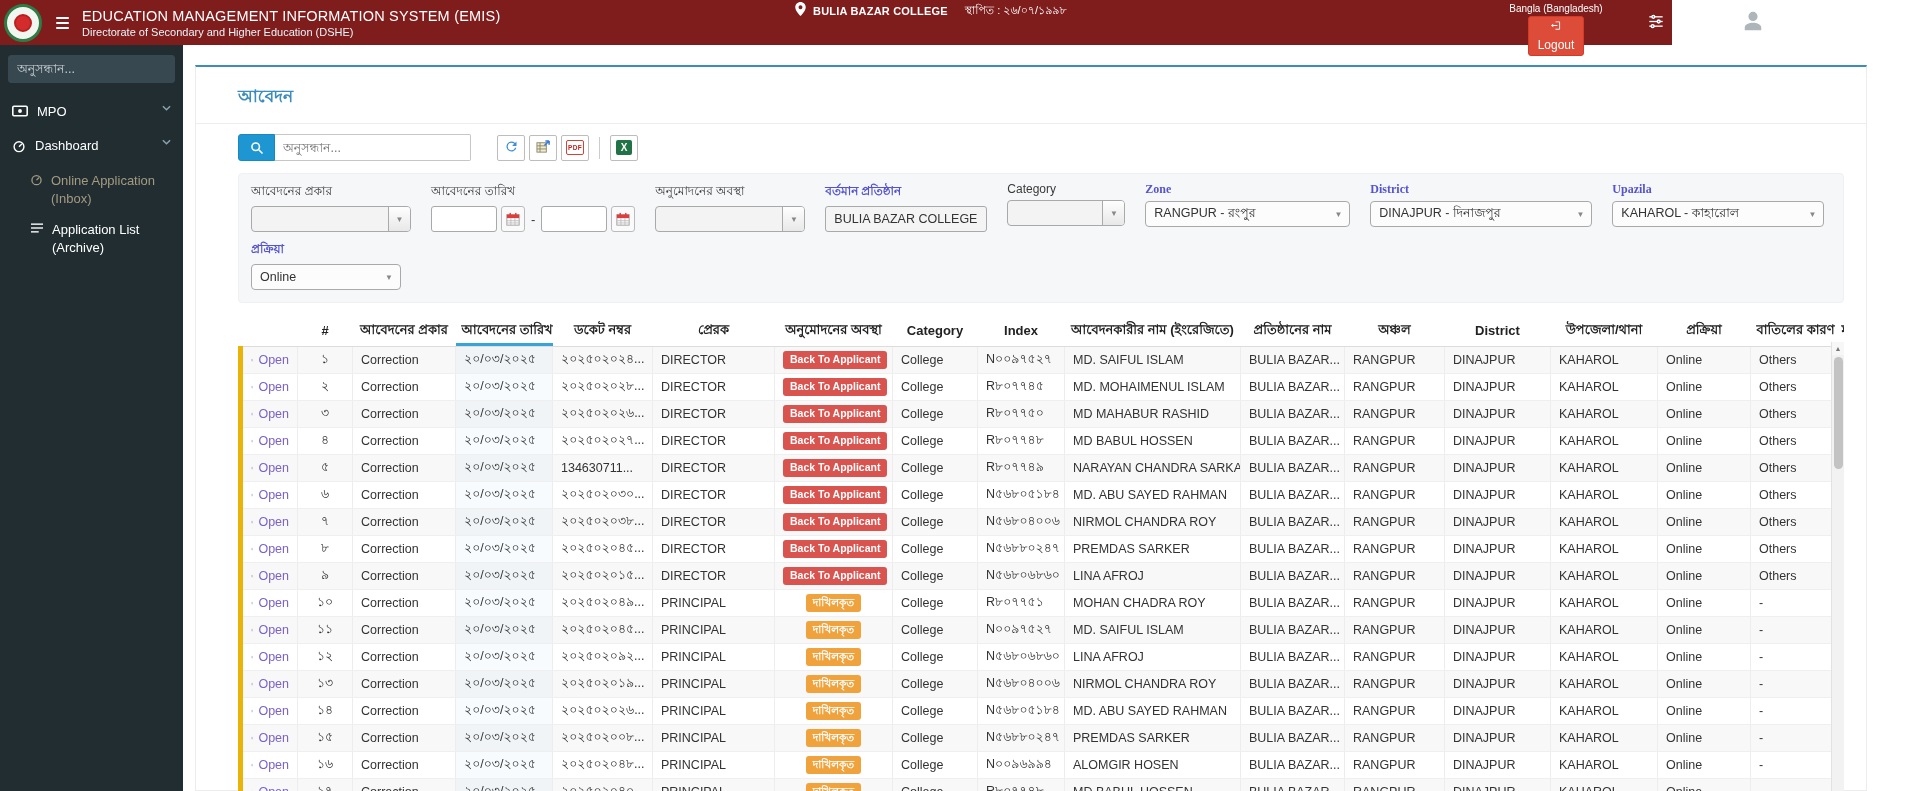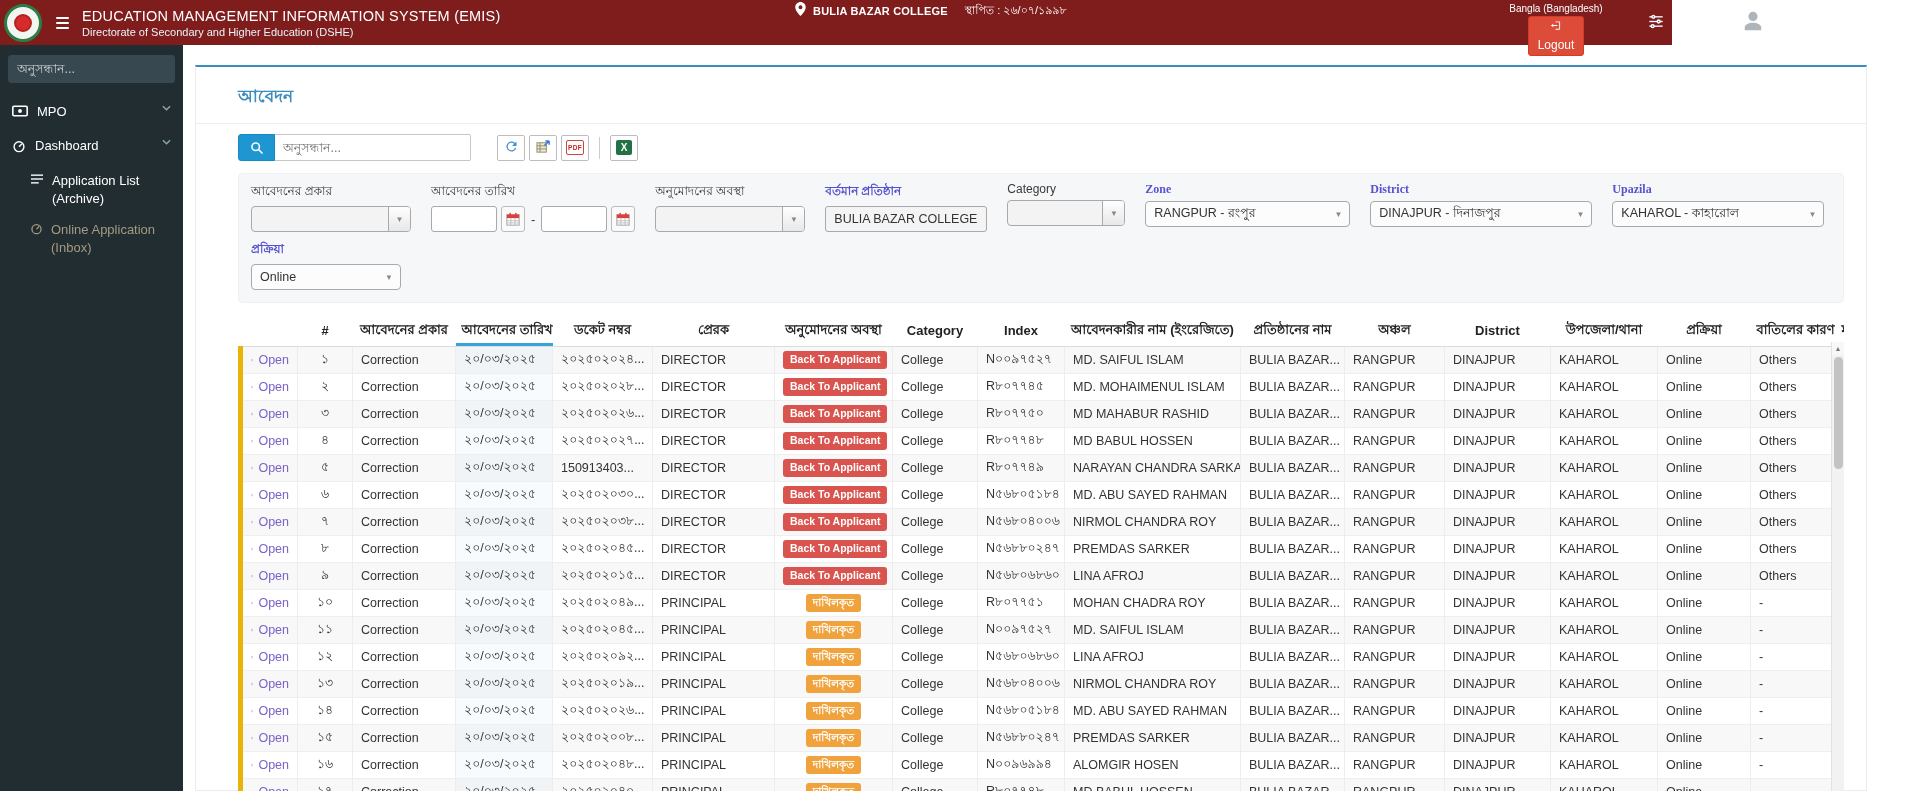--- a/index.html
+++ b/index.html
@@ -173,36 +173,36 @@
             <circle cx="10" cy="11" r="7" fill="none" stroke="#fff" stroke-width="2"></circle>
             <line x1="10" y1="11" x2="14" y2="7" stroke="#fff" stroke-width="2"></line>
           </svg></span>
       <span>Dashboard</span>
       <span class="chev">
           <svg width="9" height="6" viewBox="0 0 10 6">
             <path d="M1 1l4 4 4-4" stroke="#8aa4af" fill="none" stroke-width="1.6"></path>
           </svg>
         </span>
     </li>
+    <li class="sb-sub tan">
+      <span><svg width="13" height="13" viewBox="0 0 20 20">
+            <circle cx="10" cy="11" r="7" fill="none" stroke="#a39b80" stroke-width="2"></circle>
+            <line x1="10" y1="11" x2="14" y2="7" stroke="#a39b80" stroke-width="2"></line>
+          </svg></span>
+      <span>Online Application (Inbox)</span>
+    </li>
     <li class="sb-sub white">
       <span><svg width="14" height="12" viewBox="0 0 16 14">
             <g stroke="#fff" stroke-width="1.6">
               <line x1="1" y1="2.5" x2="15" y2="2.5"></line>
               <line x1="1" y1="7" x2="15" y2="7"></line>
               <line x1="1" y1="11.5" x2="10" y2="11.5"></line>
             </g>
           </svg></span>
       <span>Application List (Archive)</span>
-    </li>
-    <li class="sb-sub tan">
-      <span><svg width="13" height="13" viewBox="0 0 20 20">
-            <circle cx="10" cy="11" r="7" fill="none" stroke="#a39b80" stroke-width="2"></circle>
-            <line x1="10" y1="11" x2="14" y2="7" stroke="#a39b80" stroke-width="2"></line>
-          </svg></span>
-      <span>Online Application (Inbox)</span>
     </li>
   </ul>
 </aside>
 
 <main class="main">
   <section class="panel">
     <h1 class="page-title">আবেদন</h1>
     <hr>
 
     <div class="search-row">
@@ -491,21 +491,21 @@
                   <svg width="12" height="12" viewBox="0 0 16 16">
                     <path d="M13 9v5H2V3h6" fill="none" stroke="#7a62c9" stroke-width="1.5"></path>
                     <path fill="#7a62c9" d="M14.9 1.1l-7.2 7.2L6.6 11l2.7-1.1 7.2-7.2z"></path>
                   </svg>
                   <span>Open</span>
                 </a>
               </td>
               <td class="serial">৫</td>
               <td>Correction</td>
               <td class="sorted-col">২০/০৩/২০২৫</td>
-              <td>150913403...</td>
+              <td>134630711...</td>
               <td>DIRECTOR</td>
               <td class="status-cell"><span class="badge danger">Back To Applicant</span></td>
               <td>College</td>
               <td>R৮০৭৭৪৯</td>
               <td>NARAYAN CHANDRA SARKAR</td>
               <td>BULIA BAZAR...</td>
               <td>RANGPUR</td>
               <td>DINAJPUR</td>
               <td>KAHAROL</td>
               <td>Online</td>

